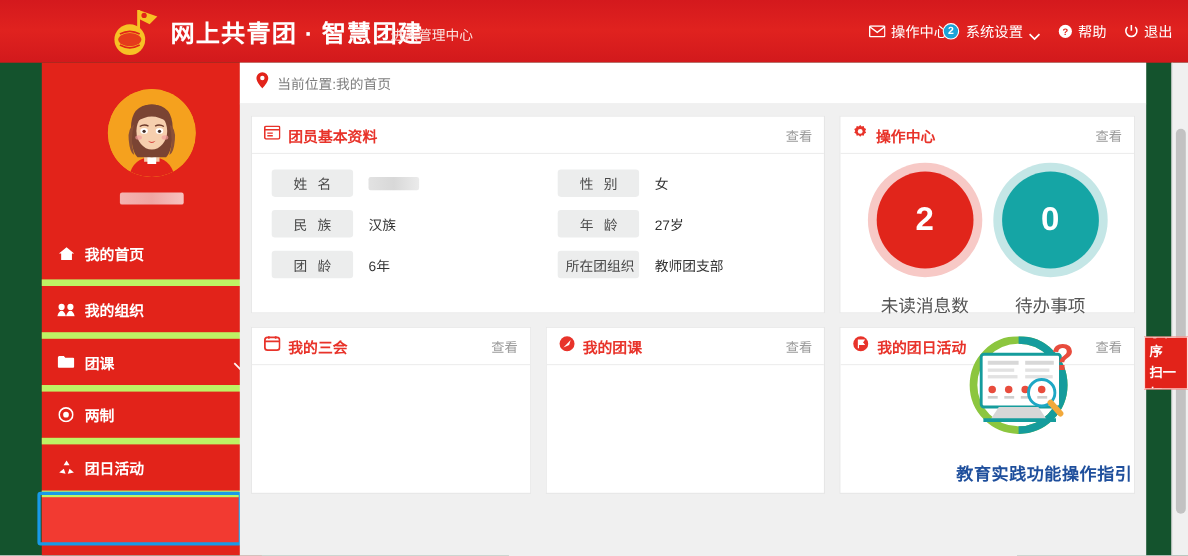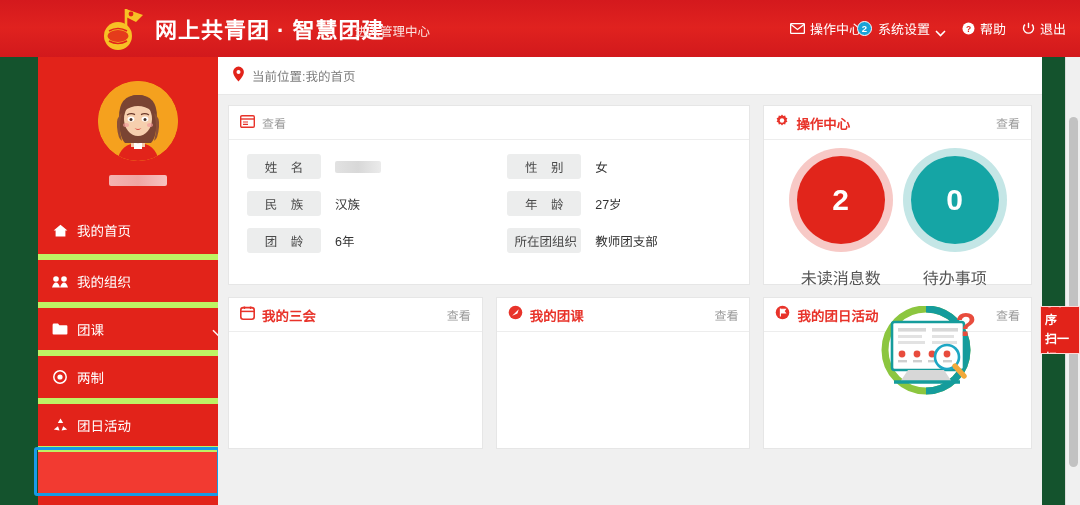--- a/index.html
+++ b/index.html
@@ -42,20 +42,21 @@
     background: #1ba3d8; color: #fff; font-size: 9.5px;
     display: flex; align-items: center; justify-content: center;
     border: 1.5px solid #ffffff; font-weight: bold; line-height: 1;
   }
   .chev { width: 11px; height: 7px; display: inline-block; }
 
   
   .sidebar {
     position: absolute; left: 38px; top: 57px; width: 200px; height: 448px;
     background: #e2231a;
+    font-weight: bold;
   }
   .avatar-box { padding-top: 24px; display: flex; flex-direction: column; align-items: center; }
   .avatar {
     width: 80px; height: 80px; border-radius: 50%;
     background: #f5a11e; overflow: hidden; position: relative;
   }
   .name-redacted {
     margin-top: 14px; width: 58px; height: 11px; border-radius: 2px;
     background: linear-gradient(90deg,#f4b3b0,#efa6a3,#f7c2bf);
   }
@@ -99,21 +100,21 @@
 
   
   .card-member { width: 527px; height: 180px; }
   .field-grid { padding: 14px 0 0 0; }
   .frow { display: flex; margin-bottom: 12px; }
   .fcell { display: flex; align-items: center; width: 50%; padding-left: 18px; }
   .flabel {
     background: #eceded; color: #4a4a4a; font-size: 12.5px;
     min-width: 74px; height: 25px; border-radius: 3px;
     display: flex; align-items: center; justify-content: center;
-    letter-spacing: 3px; padding-left: 3px; font-family: Liberation Mono, monospace;
+    letter-spacing: 3px; padding-left: 3px;
   }
   .flabel.wide { letter-spacing: 0; }
   .fvalue { color: #333333; font-size: 12.5px; margin-left: 14px; }
   .fvalue.redacted {
     width: 46px; height: 12px; border-radius: 2px;
     background: linear-gradient(90deg,#e2e2e2,#d8d8d8,#ebebeb);
   }
 
   
   .card-ops { width: 271px; height: 180px; }
@@ -341,20 +342,21 @@
 
         <div class="card card-member">
           <div class="card-head">
             <span>
               <svg width="15" height="13" viewBox="0 0 15 13">
                 <rect x="0.7" y="0.7" width="13.6" height="11.6" rx="1.2" fill="none" stroke="#e8332a" stroke-width="1.4"></rect>
                 <path d="M0.7 4 H14.3" stroke="#e8332a" stroke-width="1.4"></path>
                 <path d="M3 7 H8 M3 9.4 H8" stroke="#e8332a" stroke-width="1.2"></path>
               </svg>
             </span>
+            <span class="card-title">团员基本资料</span>
             <span class="card-more">查看</span>
           </div>
           <div class="field-grid">
             <div class="frow">
               <div class="fcell">
                 <span class="flabel">姓 名</span>
                 <span class="fvalue redacted"></span>
               </div>
               <div class="fcell">
                 <span class="flabel">性 别</span>
@@ -469,20 +471,21 @@
                 <rect x="39" y="54" width="9" height="2.4" fill="#cfcfcf"></rect>
                 <rect x="54" y="54" width="9" height="2.4" fill="#cfcfcf"></rect>
                 <rect x="69" y="54" width="9" height="2.4" fill="#cfcfcf"></rect>
                 <path d="M34 64 L70 64 L78 76 L26 76 Z" fill="#d7d7d7"></path>
                 <path d="M20 76 H86" stroke="#159c9c" stroke-width="3.4"></path>
                 <circle cx="73" cy="51" r="12" fill="none" stroke="#1ea7c4" stroke-width="2.6"></circle>
                 <path d="M81 60 L90 70" stroke="#f2a93b" stroke-width="5.4" stroke-linecap="round"></path>
                 <text x="92" y="30" font-size="34" font-weight="bold" fill="#e84c3d" text-anchor="middle" font-family="Liberation Sans, sans-serif">?</text>
               </svg>
             </div>
+            <div class="promo-t2">教育实践功能操作指引</div>
           </div>
         </div>
 
       </div>
 
 
     </div>
   </div>
 
   <div class="sb-track">

